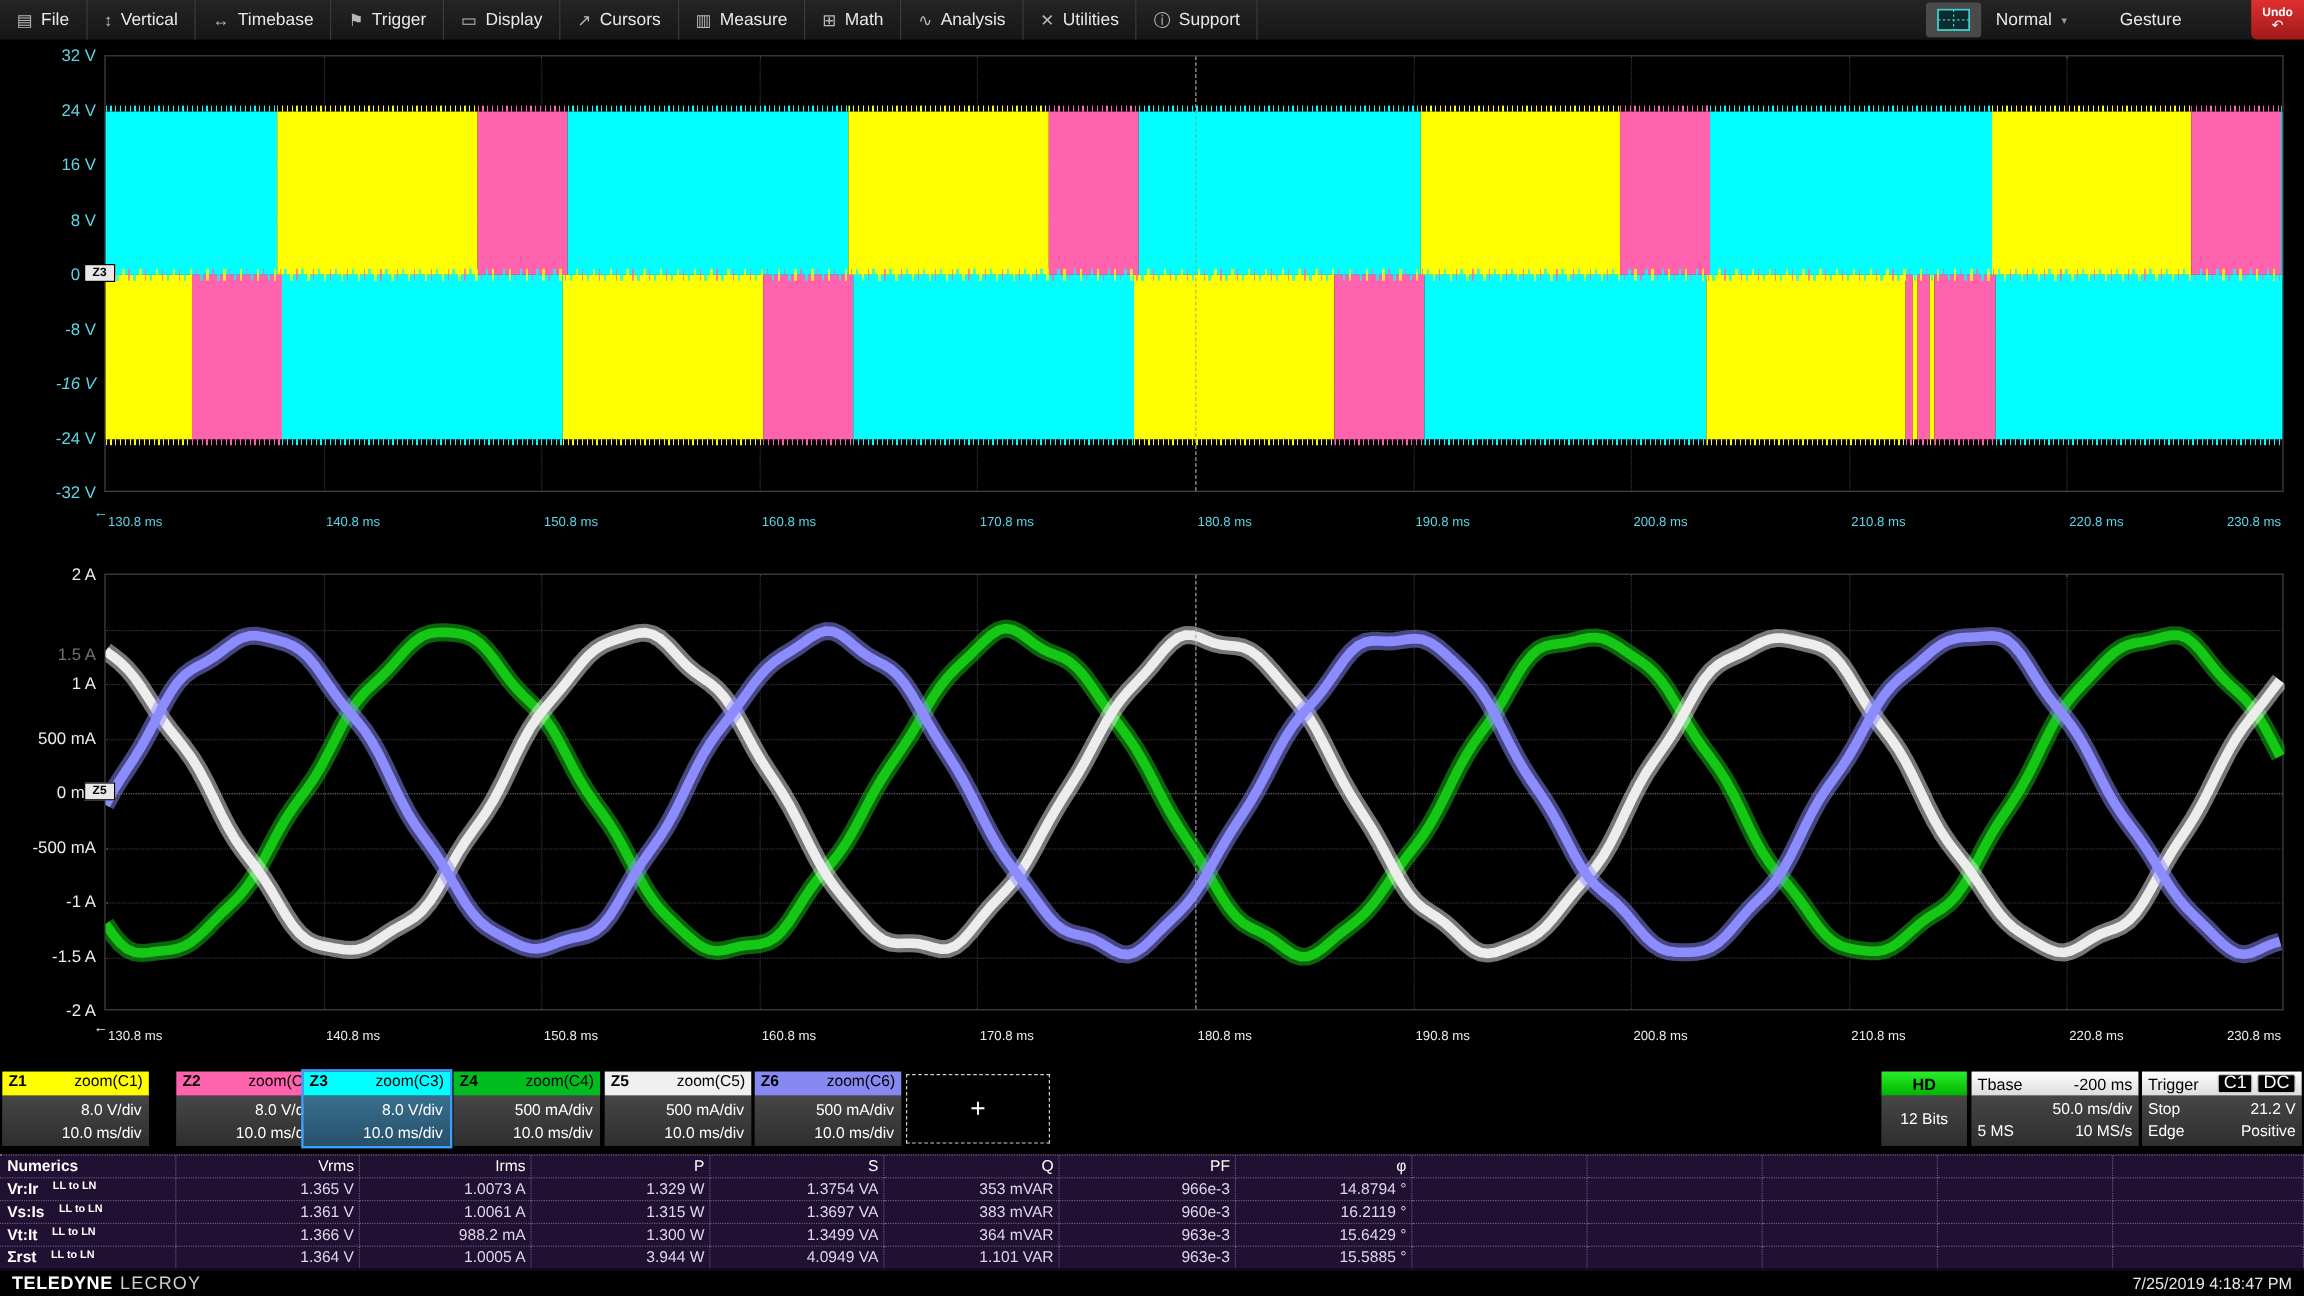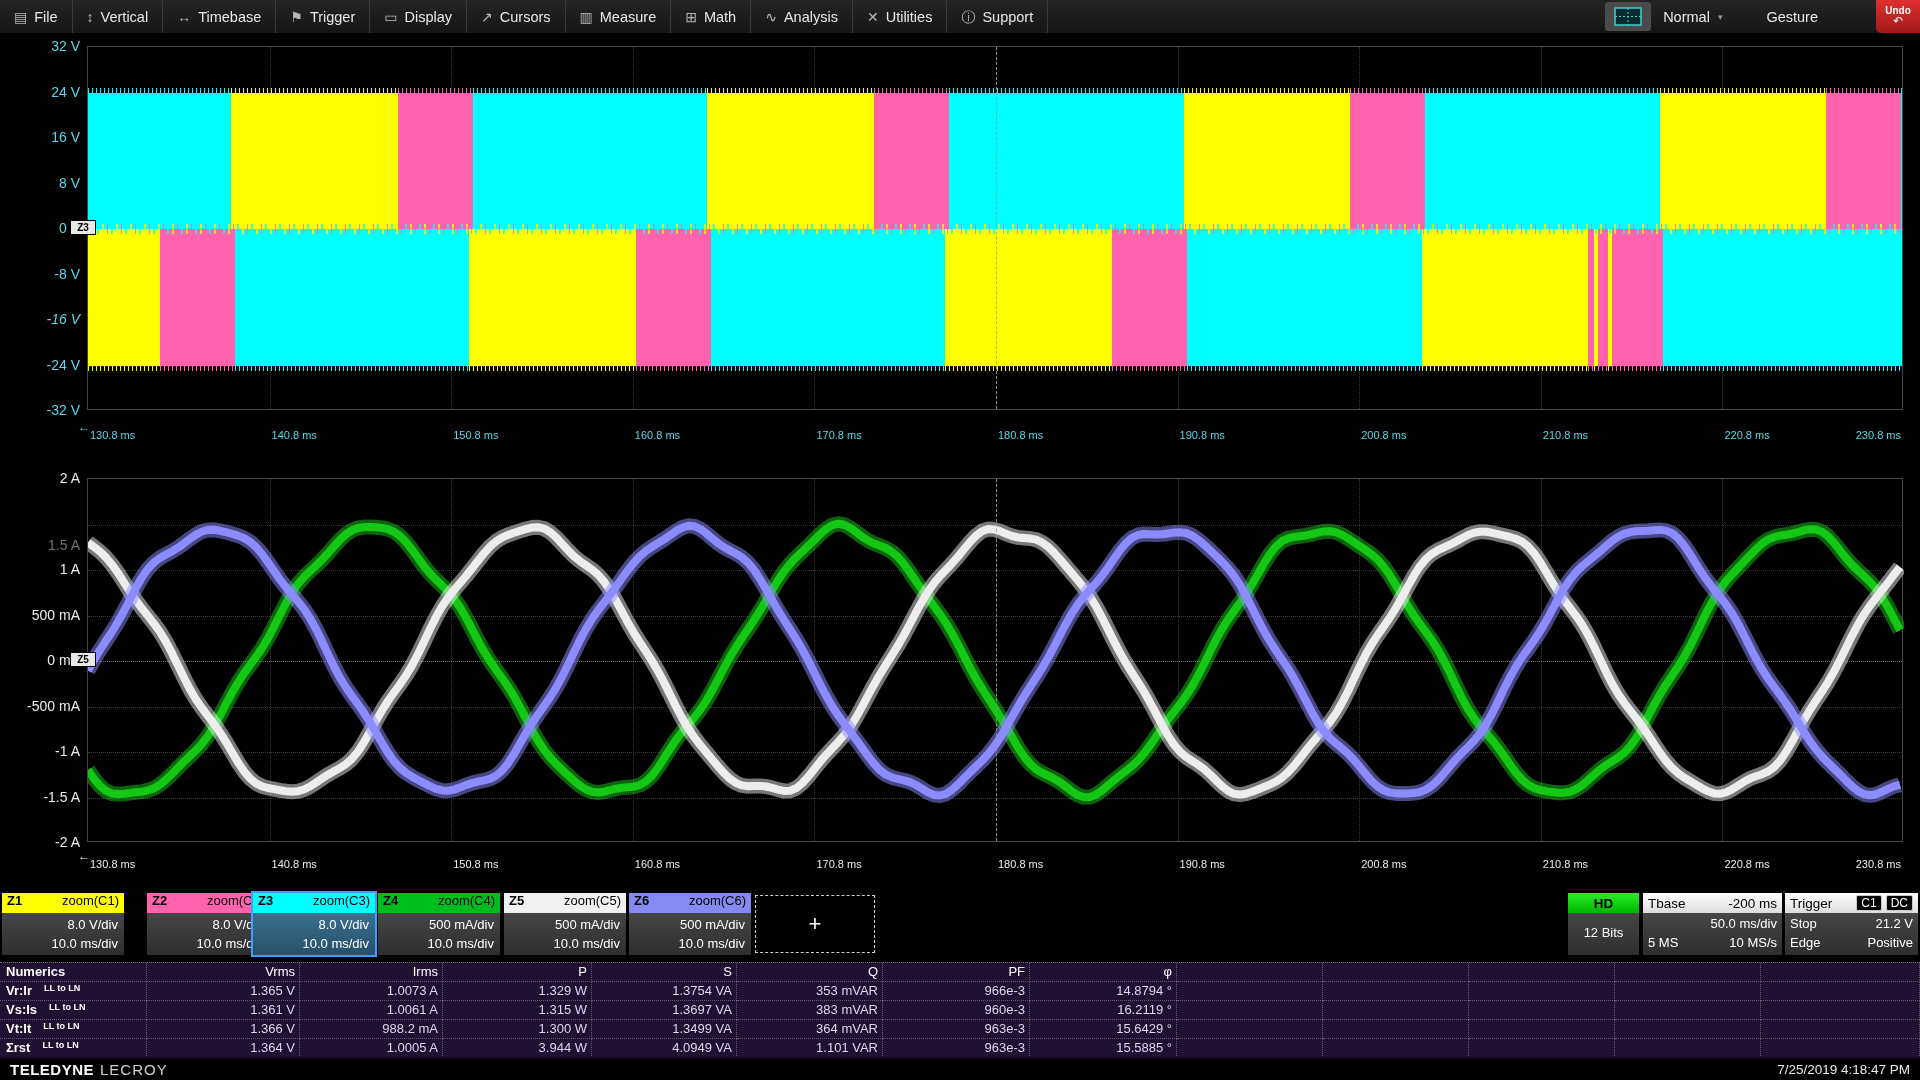--- a/index.html
+++ b/index.html
@@ -58,21 +58,21 @@
              border:1px dashed #cfcfcf; color:#fff; font-size:22px; display:flex;
              align-items:center; justify-content:center; background:#000; }
   .acq-box { position:absolute; top:893px; height:62px; background:#3d3d3d; }
   .acq-head { height:20px; display:flex; align-items:center; justify-content:space-between;
               padding:0 5px; background:linear-gradient(#fff,#dcdcdc); color:#000; font-size:13.5px; }
   .acq-body { height:42px; padding:1px 5px 0 5px; color:#fff; font-size:13px; line-height:19px;
               background:linear-gradient(#464646,#2e2e2e); }
   .acq-line { display:flex; justify-content:space-between; }
   .hd-head { background:linear-gradient(#2aee2a,#00b400); font-weight:bold; justify-content:center; }
   .hd-body { text-align:center; line-height:38px; }
-  .badge { border:1px solid #c8c8c8; background:#000; color:#fff; font-size:12px;
+  .badge { border:1px solid #c8c8c8; background:#000; color:#fff; font-size:15px;
            padding:0 4px; border-radius:2px; margin-left:4px; line-height:14px; }
   .acq-head-left { display:flex; align-items:center; }
   
   .numerics { position:absolute; left:0; top:962px; width:1920px; height:95px;
               background:#201132; border-top:1px dotted #7a6892; }
   .num-grid { display:grid; width:100%; height:100%;
               grid-template-columns:147px 153px 143px 149px 145px 146px 147px 147px 146px 146px 146px 146px 1fr;
               grid-auto-rows:19px; }
   .num-cell { border-right:1px dotted #6a5880; border-bottom:1px dotted #6a5880;
               color:#ded6ea; font-size:13px; text-align:right; padding:1px 4px 0 0;

